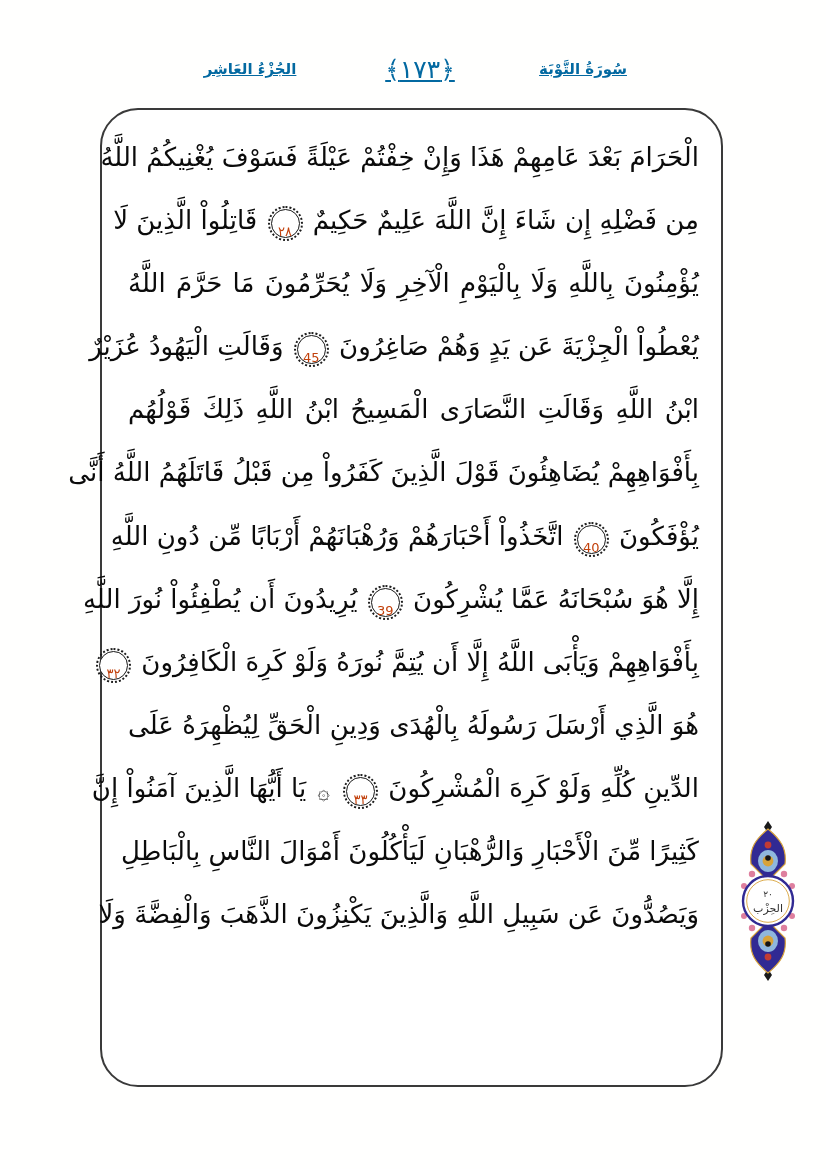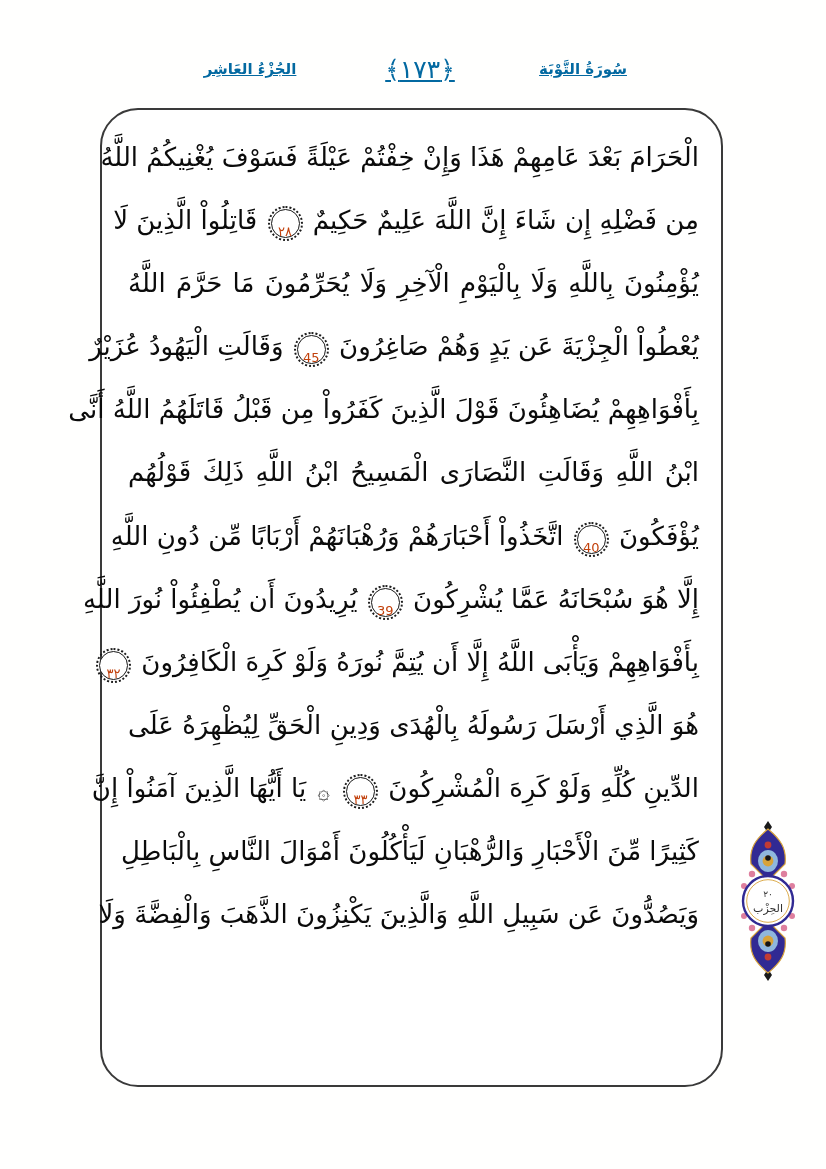--- a/index.html
+++ b/index.html
@@ -81,22 +81,22 @@
   <div class="frame">
     <div class="text-block">
         <div class="line">الْحَرَامَ بَعْدَ عَامِهِمْ هَذَا وَإِنْ خِفْتُمْ عَيْلَةً فَسَوْفَ يُغْنِيكُمُ اللَّهُ </div>
         <div class="line">مِن فَضْلِهِ إِن شَاءَ إِنَّ اللَّهَ عَلِيمٌ حَكِيمٌ <span class="ayah-marker">
             <span class="ayah-num">٢٨</span>
           </span> قَاتِلُواْ الَّذِينَ لَا </div>
         <div class="line">يُؤْمِنُونَ بِاللَّهِ وَلَا بِالْيَوْمِ الْآخِرِ وَلَا يُحَرِّمُونَ مَا حَرَّمَ اللَّهُ </div>
         <div class="line">يُعْطُواْ الْجِزْيَةَ عَن يَدٍ وَهُمْ صَاغِرُونَ <span class="ayah-marker">
             <span class="ayah-num">45</span>
           </span> وَقَالَتِ الْيَهُودُ عُزَيْرٌ </div>
+        <div class="line">ابْنُ اللَّهِ وَقَالَتِ النَّصَارَى الْمَسِيحُ ابْنُ اللَّهِ ذَلِكَ قَوْلُهُم </div>
         <div class="line">بِأَفْوَاهِهِمْ يُضَاهِئُونَ قَوْلَ الَّذِينَ كَفَرُواْ مِن قَبْلُ قَاتَلَهُمُ اللَّهُ أَنَّى </div>
-        <div class="line">ابْنُ اللَّهِ وَقَالَتِ النَّصَارَى الْمَسِيحُ ابْنُ اللَّهِ ذَلِكَ قَوْلُهُم </div>
         <div class="line">يُؤْفَكُونَ <span class="ayah-marker">
             <span class="ayah-num">40</span>
           </span> اتَّخَذُواْ أَحْبَارَهُمْ وَرُهْبَانَهُمْ أَرْبَابًا مِّن دُونِ اللَّهِ </div>
         <div class="line">إِلَّا هُوَ سُبْحَانَهُ عَمَّا يُشْرِكُونَ <span class="ayah-marker">
             <span class="ayah-num">39</span>
           </span> يُرِيدُونَ أَن يُطْفِئُواْ نُورَ اللَّهِ </div>
         <div class="line">بِأَفْوَاهِهِمْ وَيَأْبَى اللَّهُ إِلَّا أَن يُتِمَّ نُورَهُ وَلَوْ كَرِهَ الْكَافِرُونَ <span class="ayah-marker">
             <span class="ayah-num">٣٢</span>
           </span> </div>
         <div class="line">هُوَ الَّذِي أَرْسَلَ رَسُولَهُ بِالْهُدَى وَدِينِ الْحَقِّ لِيُظْهِرَهُ عَلَى </div>

